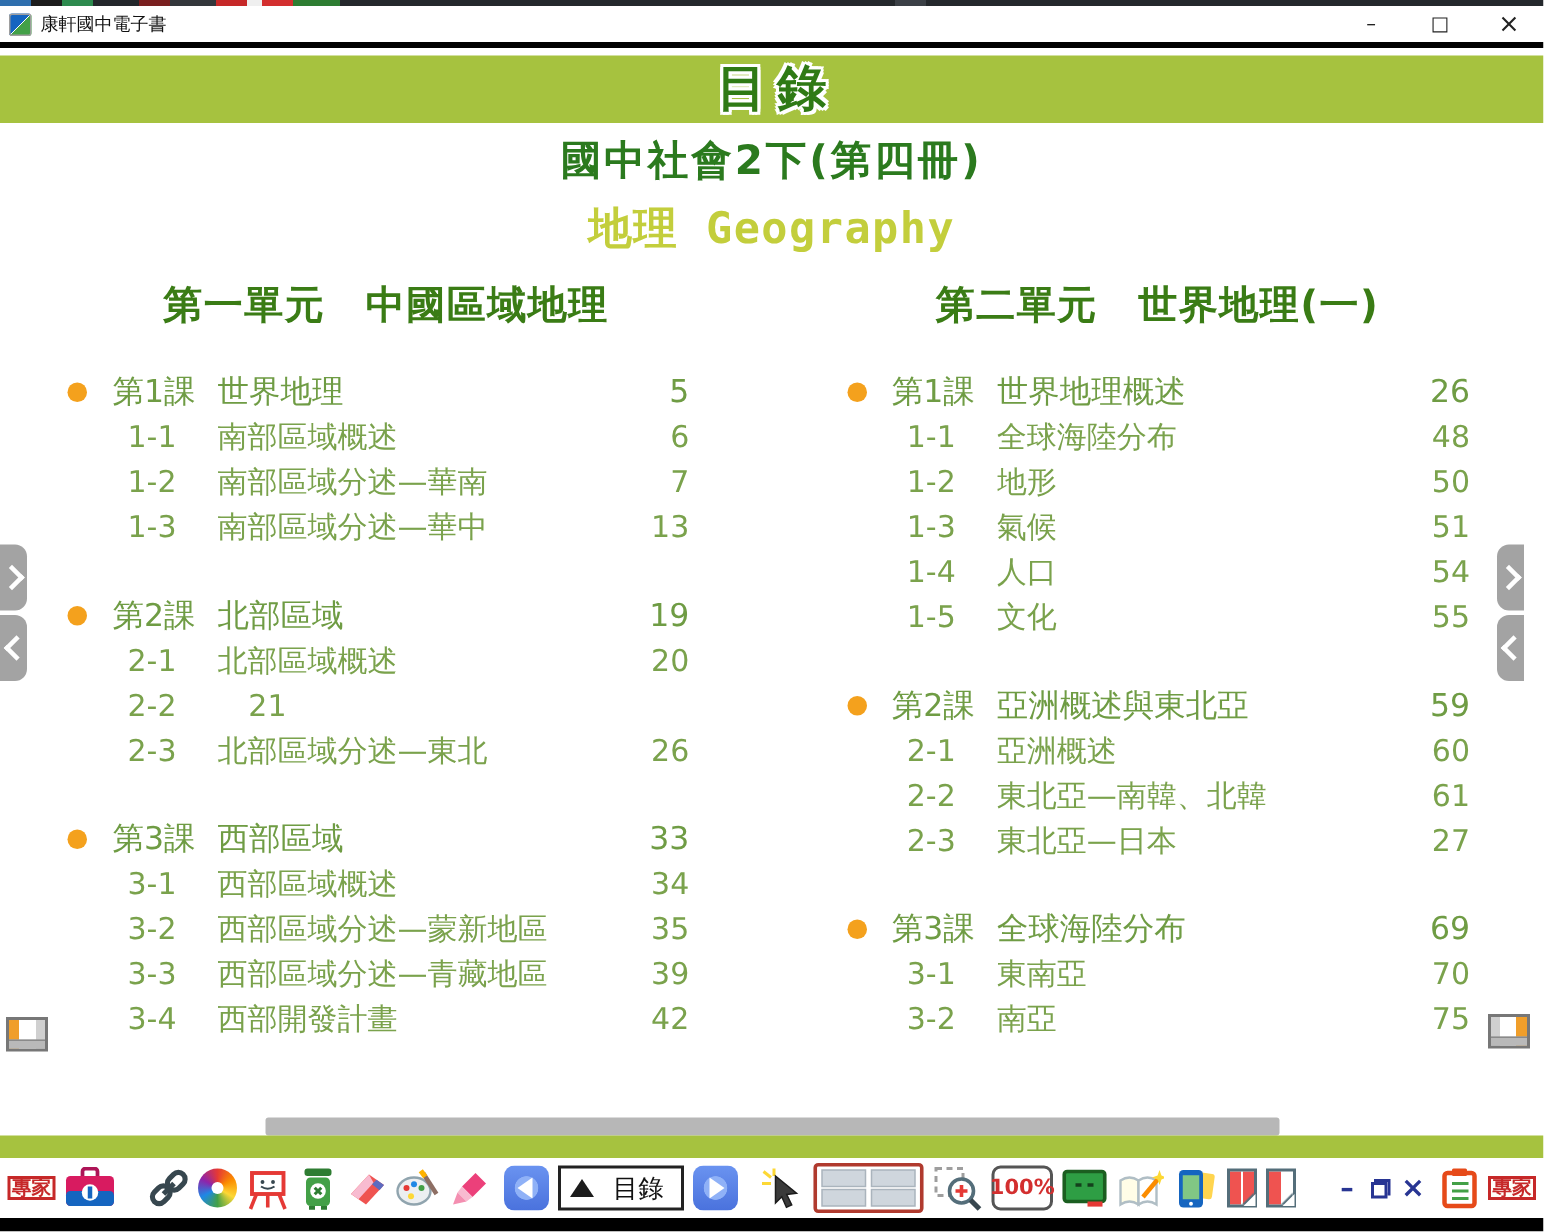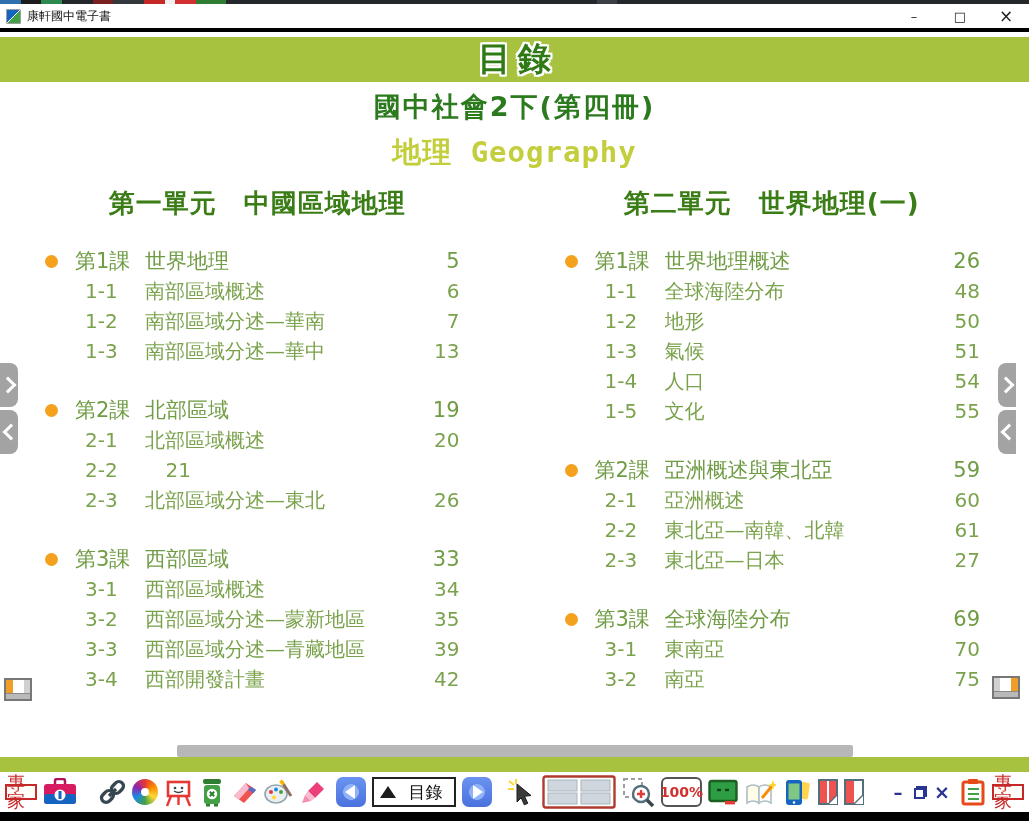--- a/index.html
+++ b/index.html
@@ -63,21 +63,21 @@
   .corner-page.bl{left:4px;top:678px;background:linear-gradient(90deg,#f09e2a 0 7px,#fff 7px 18px,#d0d0d0 18px 100%);}
   .corner-page.br{right:9px;top:676px;background:linear-gradient(90deg,#d0d0d0 0 6px,#fff 6px 17px,#f09e2a 17px 100%);}
   .hscroll{position:absolute;left:177px;top:745px;width:676px;height:12px;background:#b7b7b7;border-radius:2px;cursor:pointer;}
   
   .bottom-green{position:absolute;left:0;right:0;top:757px;height:15px;background:#a6c23f;}
   .toolbar{position:absolute;left:0;right:0;top:772px;height:40px;background:#fff;
     display:flex;align-items:center;padding:0 5px;gap:6px;box-sizing:border-box;}
   .bottom-black{position:absolute;left:0;right:0;top:812px;height:9px;background:#000;}
   .tool{display:flex;align-items:center;justify-content:center;cursor:pointer;flex:0 0 auto;}
   .expert-btn{width:32px;height:16px;border:2px solid #c62828;color:#c62828;background:#fffdf8;
-    font-size:18px;font-weight:normal;display:flex;align-items:center;justify-content:center;
+    font-size:13px;font-weight:bold;display:flex;align-items:center;justify-content:center;
     box-sizing:border-box;line-height:1;cursor:pointer;flex:0 0 auto;}
   .ml16{margin-left:16px;} .ml8{margin-left:8px;} .ml4{margin-left:4px;} .ml20{margin-left:20px;}
   .pinwheel{width:26px;height:26px;border-radius:50%;position:relative;
     background:conic-gradient(#e53935,#fb8c00,#fdd835,#43a047,#1e88e5,#8e24aa,#e53935);}
   .pinwheel::after{content:"";position:absolute;left:9px;top:9px;width:8px;height:8px;border-radius:50%;background:#fff;}
   .nav-btn{width:30px;height:30px;border-radius:7px;
     background:radial-gradient(circle at 50% 50%,#8fb1f7 0 36%,rgba(0,0,0,0) 38%),linear-gradient(#6a93f0,#4a72dd);
     display:flex;align-items:center;justify-content:center;cursor:pointer;flex:0 0 auto;}
   .tri-l{width:0;height:0;border-top:7px solid transparent;border-bottom:7px solid transparent;border-right:10px solid #fff;margin-right:2px;}
   .tri-r{width:0;height:0;border-top:7px solid transparent;border-bottom:7px solid transparent;border-left:10px solid #fff;margin-left:2px;}

